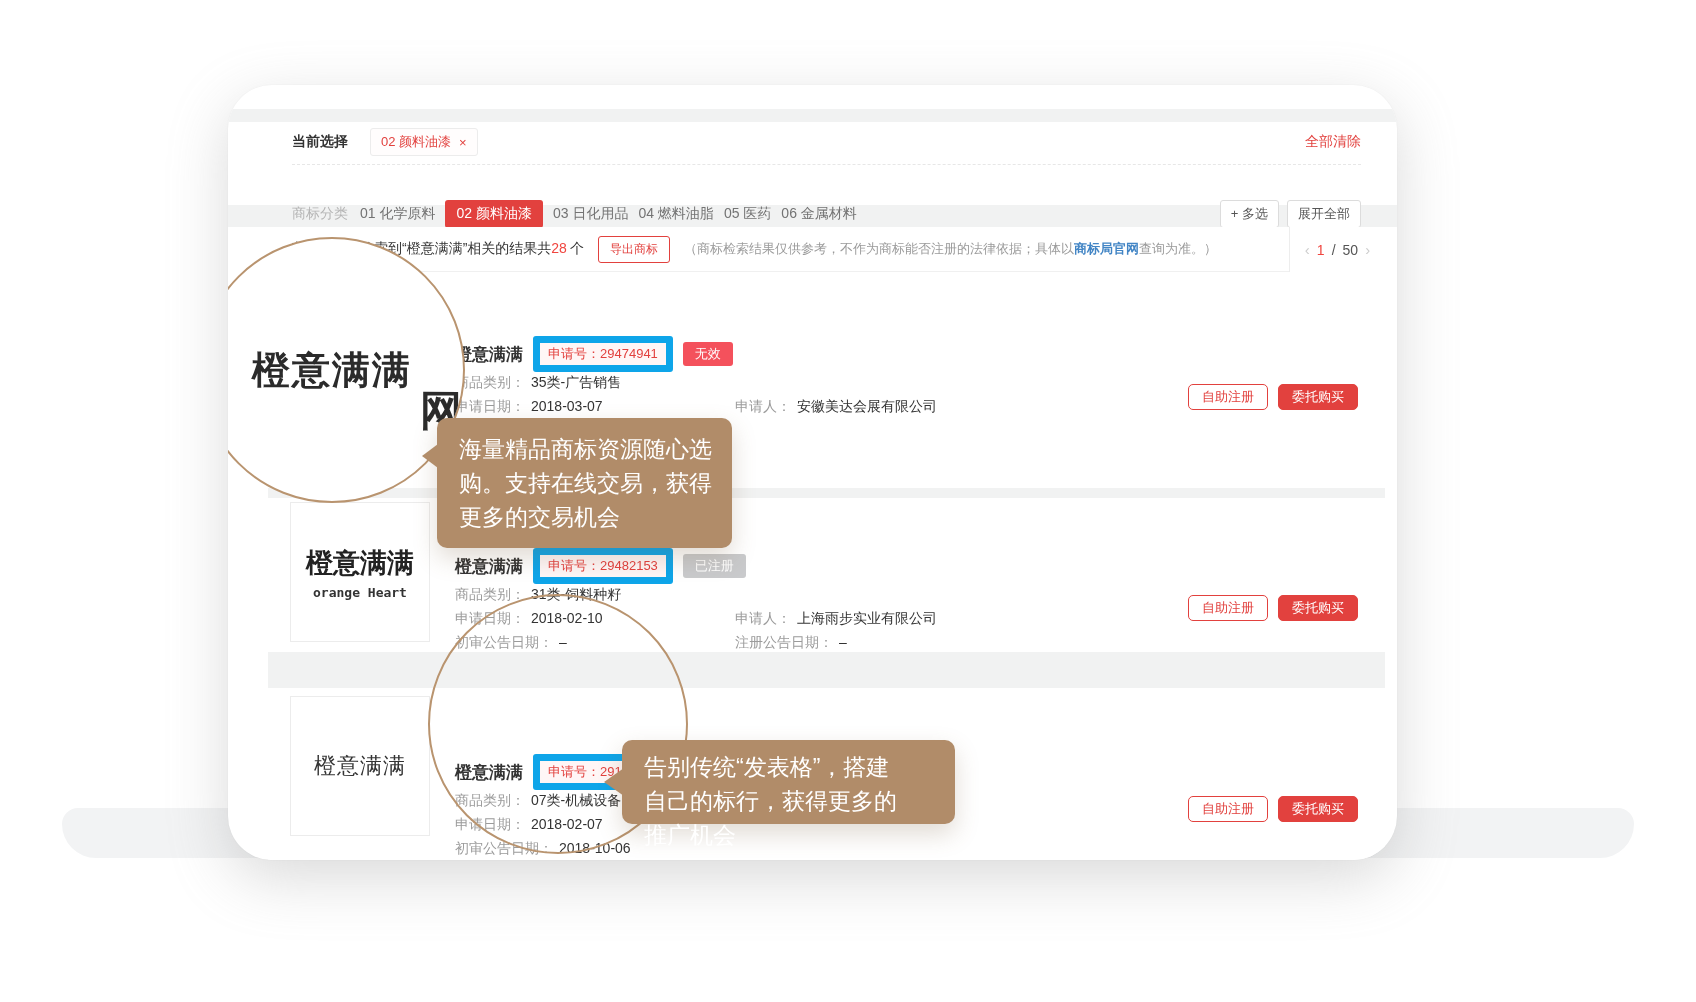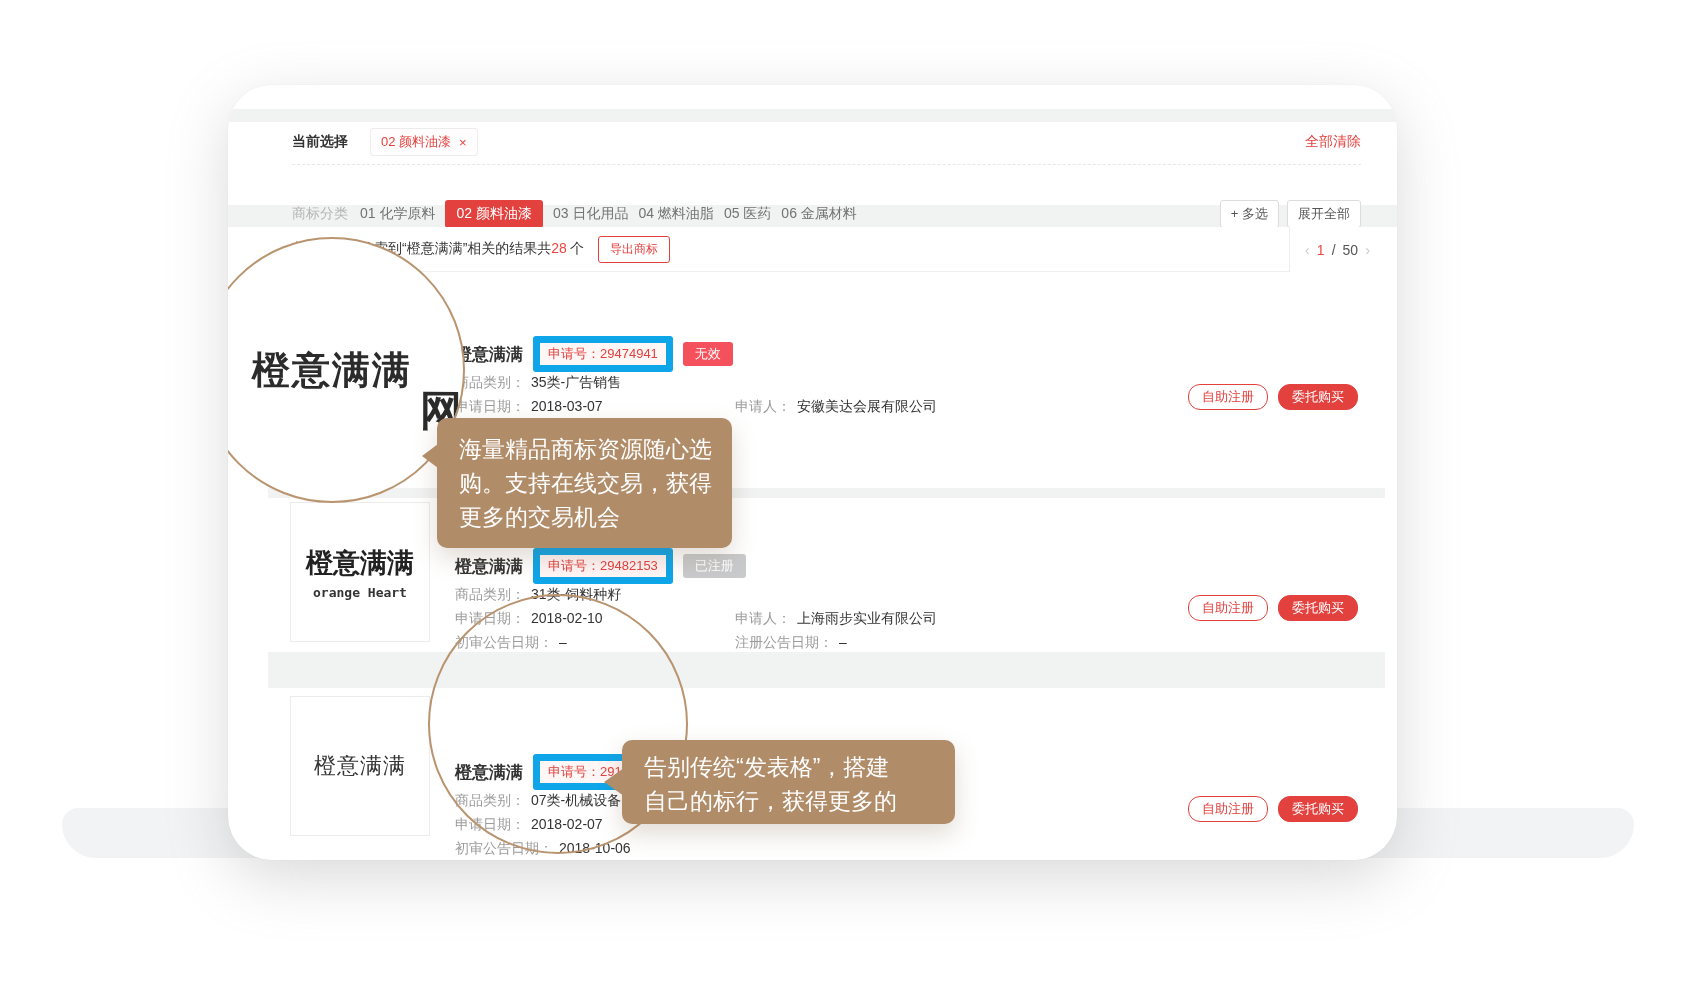--- a/index.html
+++ b/index.html
@@ -90,21 +90,21 @@
   .pair { display:flex; }
   .pair.col1 { width:280px; }
   .fl-label { color:#9b9b9b; margin-right:6px; white-space:nowrap; }
   .fl-value { color:#333; white-space:nowrap; }
 
   .row-actions { position:absolute; left:920px; display:flex; gap:10px; }
   .row1 .row-actions { top:112px; }
   .row2 .row-actions { top:97px; }
   .row3 .row-actions { top:108px; }
   .btn { height:26px; line-height:24px; box-sizing:border-box; font-size:13px; padding:0 13px;
-    border-radius:12px; text-align:center; cursor:pointer; white-space:nowrap; }
+    border-radius:5px; text-align:center; cursor:pointer; white-space:nowrap; }
   .btn-outline { border:1px solid #e2413e; color:#e2413e; background:#fff; }
   .btn-solid { border:1px solid #e2413e; background:#e2413e; color:#fff; }
 
   
   .circle1 { position:absolute; left:-29px; top:152px; width:262px; height:262px; border-radius:50%;
     background:#fff; border:2px solid #b9946f; overflow:hidden; z-index:5; }
   .mag-text { position:absolute; left:50%; top:50%; transform:translate(-50%,-50%);
     font-size:38px; font-weight:600; color:#2b2b2b; letter-spacing:2px; white-space:nowrap; }
   .mag-partial { position:absolute; left:219px; top:144px; font-size:42px; font-weight:600; color:#2b2b2b; }
   .circle2 { position:absolute; left:200px; top:509px; width:256px; height:256px; border-radius:50%;
@@ -149,20 +149,21 @@
         <span class="chip-btn">+ 多选</span>
         <span class="chip-btn">展开全部</span>
       </span>
     </div>
   </section>
 
   <section class="results">
     <div class="res-header">
       <span class="summary"><span>当前分类下检索到“橙意满满”相关的结果共</span><span class="count">28</span><span class="count-unit">个</span></span>
       <span class="export-btn">导出商标</span>
+      <span class="disclaimer"><span>（商标检索结果仅供参考，不作为商标能否注册的法律依据；具体以</span><span class="link">商标局官网</span><span>查询为准。）</span></span>
       <span class="pager">
         <span class="pg-arrow">‹</span>
         <span class="pg-cur">1</span>
         <span class="pg-rest">/</span>
         <span class="pg-rest">50</span>
         <span class="pg-arrow">›</span>
       </span>
     </div>
 
     <div class="row row1">
@@ -292,14 +293,15 @@
     <div class="tl">购。支持在线交易，获得</div>
     <div class="tl">更多的交易机会</div>
   </div>
 
   <div class="circle2"></div>
 
   <div class="tooltip tooltip2">
     <span class="tip-arrow arrow2"></span>
     <div class="tl">告别传统“发表格”，搭建</div>
     <div class="tl">自己的标行，获得更多的</div>
+    <div class="tl">推广机会</div>
   </div>
 </div>
 
 </body></html>

